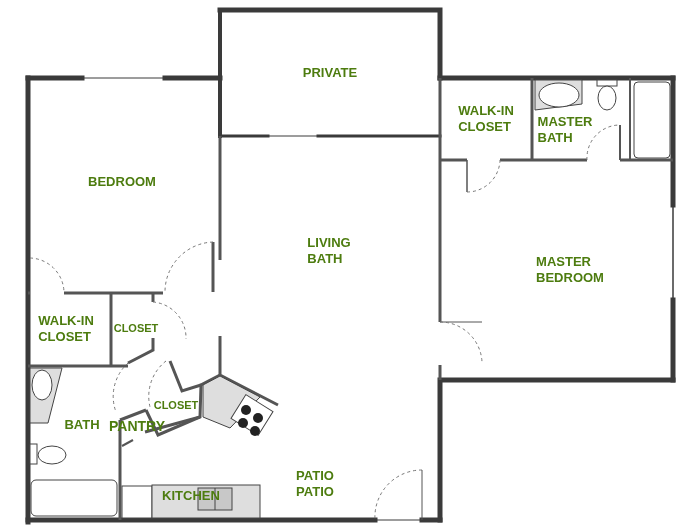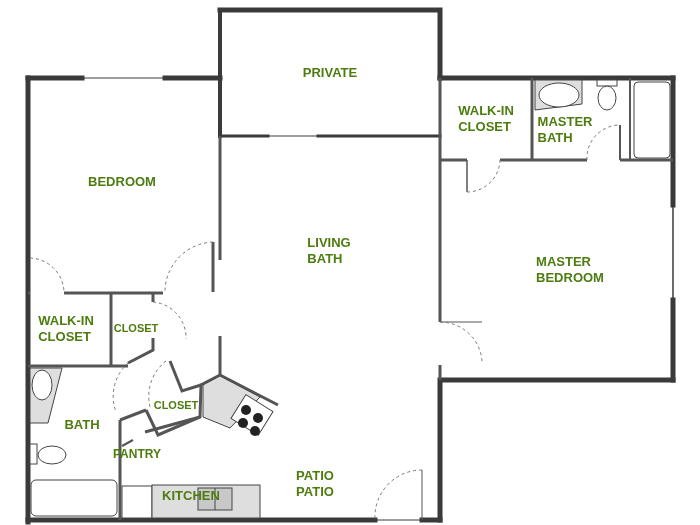--- a/index.html
+++ b/index.html
@@ -1,21 +1,21 @@
 <!DOCTYPE html>
 <html><head>
 <meta charset="utf-8">
 <style>
   html, body { margin:0; padding:0; background:#ffffff; }
   body { width:700px; height:525px; overflow:hidden; position:relative; font-family:"Liberation Sans", sans-serif; }
   svg { position:absolute; left:0; top:0; }
   .lbl { position:absolute; font-family:Liberation Sans, sans-serif; font-weight:bold; color:#4d7c0f; text-align:left; line-height:1.2; white-space:nowrap; transform:translate(-50%,-50%); }
   .lbl.big { font-size:13px; }
   .lbl.small { font-size:11px; }
-  .lbl.tiny { font-size:12px;margin-top:28px; }
+  .lbl.tiny { font-size:14px; }
 </style>
 </head>
 <body>
 
 <svg width="700" height="525" viewBox="0 0 700 525">
   <g stroke="#3a3a3a" fill="none" stroke-linecap="square">
 
     <path d="M220 10 L440 10 L440 78" stroke-width="5"></path>
     <path d="M220 10 L220 136" stroke-width="4"></path>
     <path d="M220 136 L268 136 M318 136 L440 136" stroke-width="3"></path>

